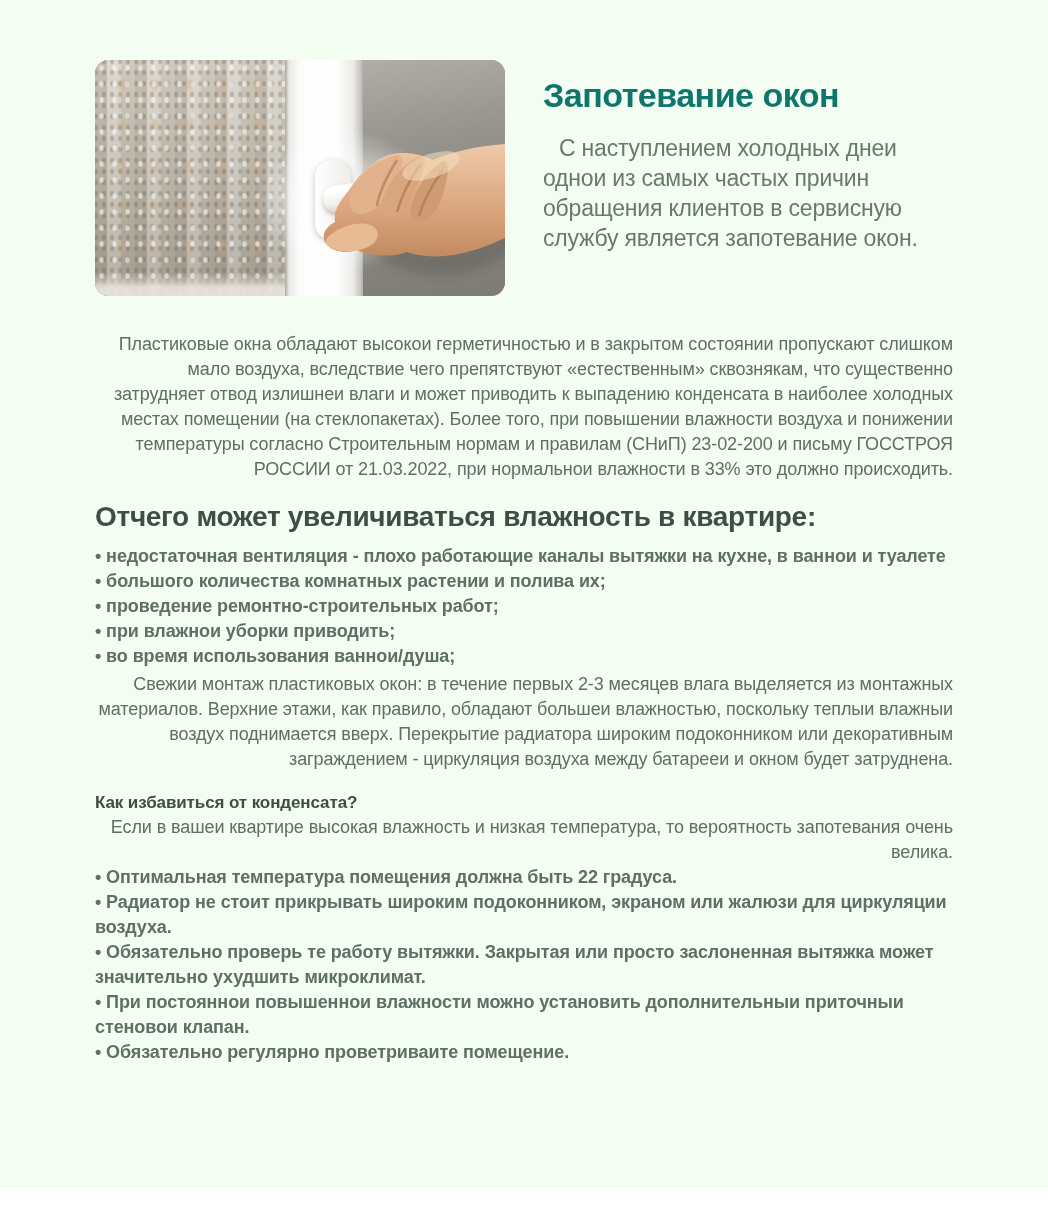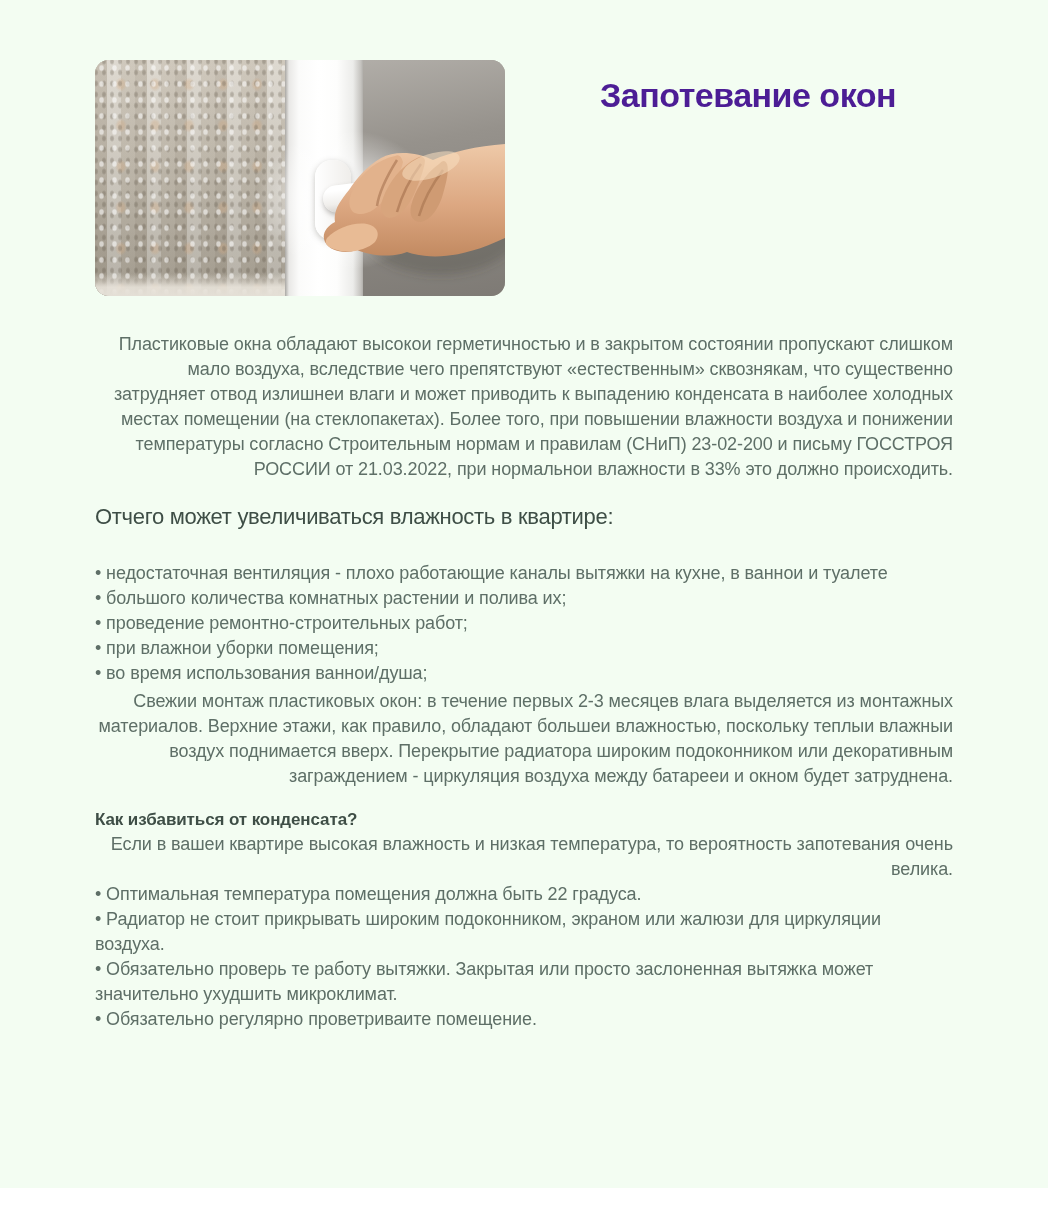--- a/index.html
+++ b/index.html
@@ -83,46 +83,46 @@
     box-shadow: 0 3px 5px rgba(80,75,68,0.35);
     transform: rotate(-7deg);
   }
   .hand-svg { position: absolute; left: 0; top: 0; }
 
   
   .hero-right { flex: 1; min-width: 0; }
   .page-title {
     margin: 16px 0 18px 0;
     font-size: 34px; font-weight: bold; letter-spacing: -0.5px;
-    color: #4c1d95; text-align: center;
+    color: #0f766e; text-align: left;
   }
   .intro {
     margin: 0; text-indent: 16px;
     font-size: 23px; line-height: 30px; letter-spacing: -0.2px;
     color: #68796f;
   }
 
   
   .article {
     margin-top: 36px;
     color: #5e6f67;
     font-size: 18px; line-height: 25px; letter-spacing: -0.1px;
   }
   .article p { margin: 0; text-align: right; }
   .section-heading {
-    margin: 22px 0 32px 0;
-    font-size: 22px; font-weight: normal; letter-spacing: -0.3px;
+    margin: 22px 0 15px 0;
+    font-size: 28px; font-weight: bold; letter-spacing: -0.3px;
     color: #3e4e46;
   }
   .sub-heading {
     margin: 18px 0 0 0;
     font-size: 17px; font-weight: bold;
     color: #3e4e46;
   }
-  ul.bullets { list-style: none; margin: 0; padding: 0; }
+  ul.bullets { list-style: none; margin: 0; padding: 0; font-weight: bold; }
   ul.bullets li::before { content: "\2022\00a0"; }
   .p2 { margin-top: 3px !important; }
 </style>
 </head>
 <body>
 
 <div class="page">
 
   <div class="hero">
 
@@ -169,43 +169,45 @@
         <path d="M302,100 C 292,116 284,132 282,146" stroke="rgba(146,94,60,0.45)" stroke-width="2.5" fill="none"></path>
         <path d="M326,104 C 314,120 306,138 302,152" stroke="rgba(146,94,60,0.45)" stroke-width="2.5" fill="none"></path>
         <path d="M348,110 C 336,126 328,142 324,156" stroke="rgba(146,94,60,0.40)" stroke-width="2.5" fill="none"></path>
 
         <ellipse cx="336" cy="106" rx="30" ry="12" fill="rgba(248,222,192,0.55)" transform="rotate(-18 336 106)"></ellipse>
       </svg>
     </div>
 
     <div class="hero-right">
       <h1 class="page-title">Запотевание окон</h1>
+      <p class="intro">С наступлением холодных днеи однои из самых частых причин обращения клиентов в сервисную службу является запотевание окон.</p>
     </div>
   </div>
 
   <div class="article">
 
     <p>Пластиковые окна обладают высокои герметичностью и в закрытом состоянии пропускают слишком мало воздуха, вследствие чего препятствуют «естественным» сквознякам, что существенно затрудняет отвод излишнеи влаги и может приводить к выпадению конденсата в наиболее холодных местах помещении (на стеклопакетах). Более того, при повышении влажности воздуха и понижении температуры согласно Строительным нормам и правилам (СНиП) 23-02-200 и письму ГОССТРОЯ РОССИИ от 21.03.2022, при нормальнои влажности в 33% это должно происходить.</p>
 
     <h2 class="section-heading">Отчего может увеличиваться влажность в квартире:</h2>
 
     <ul class="bullets">
       <li>недостаточная вентиляция - плохо работающие каналы вытяжки на кухне, в ваннои и туалете</li>
       <li>большого количества комнатных растении и полива их;</li>
       <li>проведение ремонтно-строительных работ;</li>
-      <li>при влажнои уборки помещения;</li>
+      <li>при влажнои уборки приводить;</li>
       <li>во время использования ваннои/душа;</li>
     </ul>
 
     <p class="p2">Свежии монтаж пластиковых окон: в течение первых 2-3 месяцев влага выделяется из монтажных материалов. Верхние этажи, как правило, обладают большеи влажностью, поскольку теплыи влажныи воздух поднимается вверх. Перекрытие радиатора широким подоконником или декоративным заграждением - циркуляция воздуха между батарееи и окном будет затруднена.</p>
 
     <h3 class="sub-heading">Как избавиться от конденсата?</h3>
     <p>Если в вашеи квартире высокая влажность и низкая температура, то вероятность запотевания очень велика.</p>
 
     <ul class="bullets">
       <li>Оптимальная температура помещения должна быть 22 градуса.</li>
       <li>Радиатор не стоит прикрывать широким подоконником, экраном или жалюзи для циркуляции воздуха.</li>
       <li>Обязательно проверь те работу вытяжки. Закрытая или просто заслоненная вытяжка может значительно ухудшить микроклимат.</li>
+      <li>При постояннои повышеннои влажности можно установить дополнительныи приточныи стеновои клапан.</li>
       <li>Обязательно регулярно проветриваите помещение.</li>
     </ul>
 
   </div>
 </div>
 
 </body></html>

